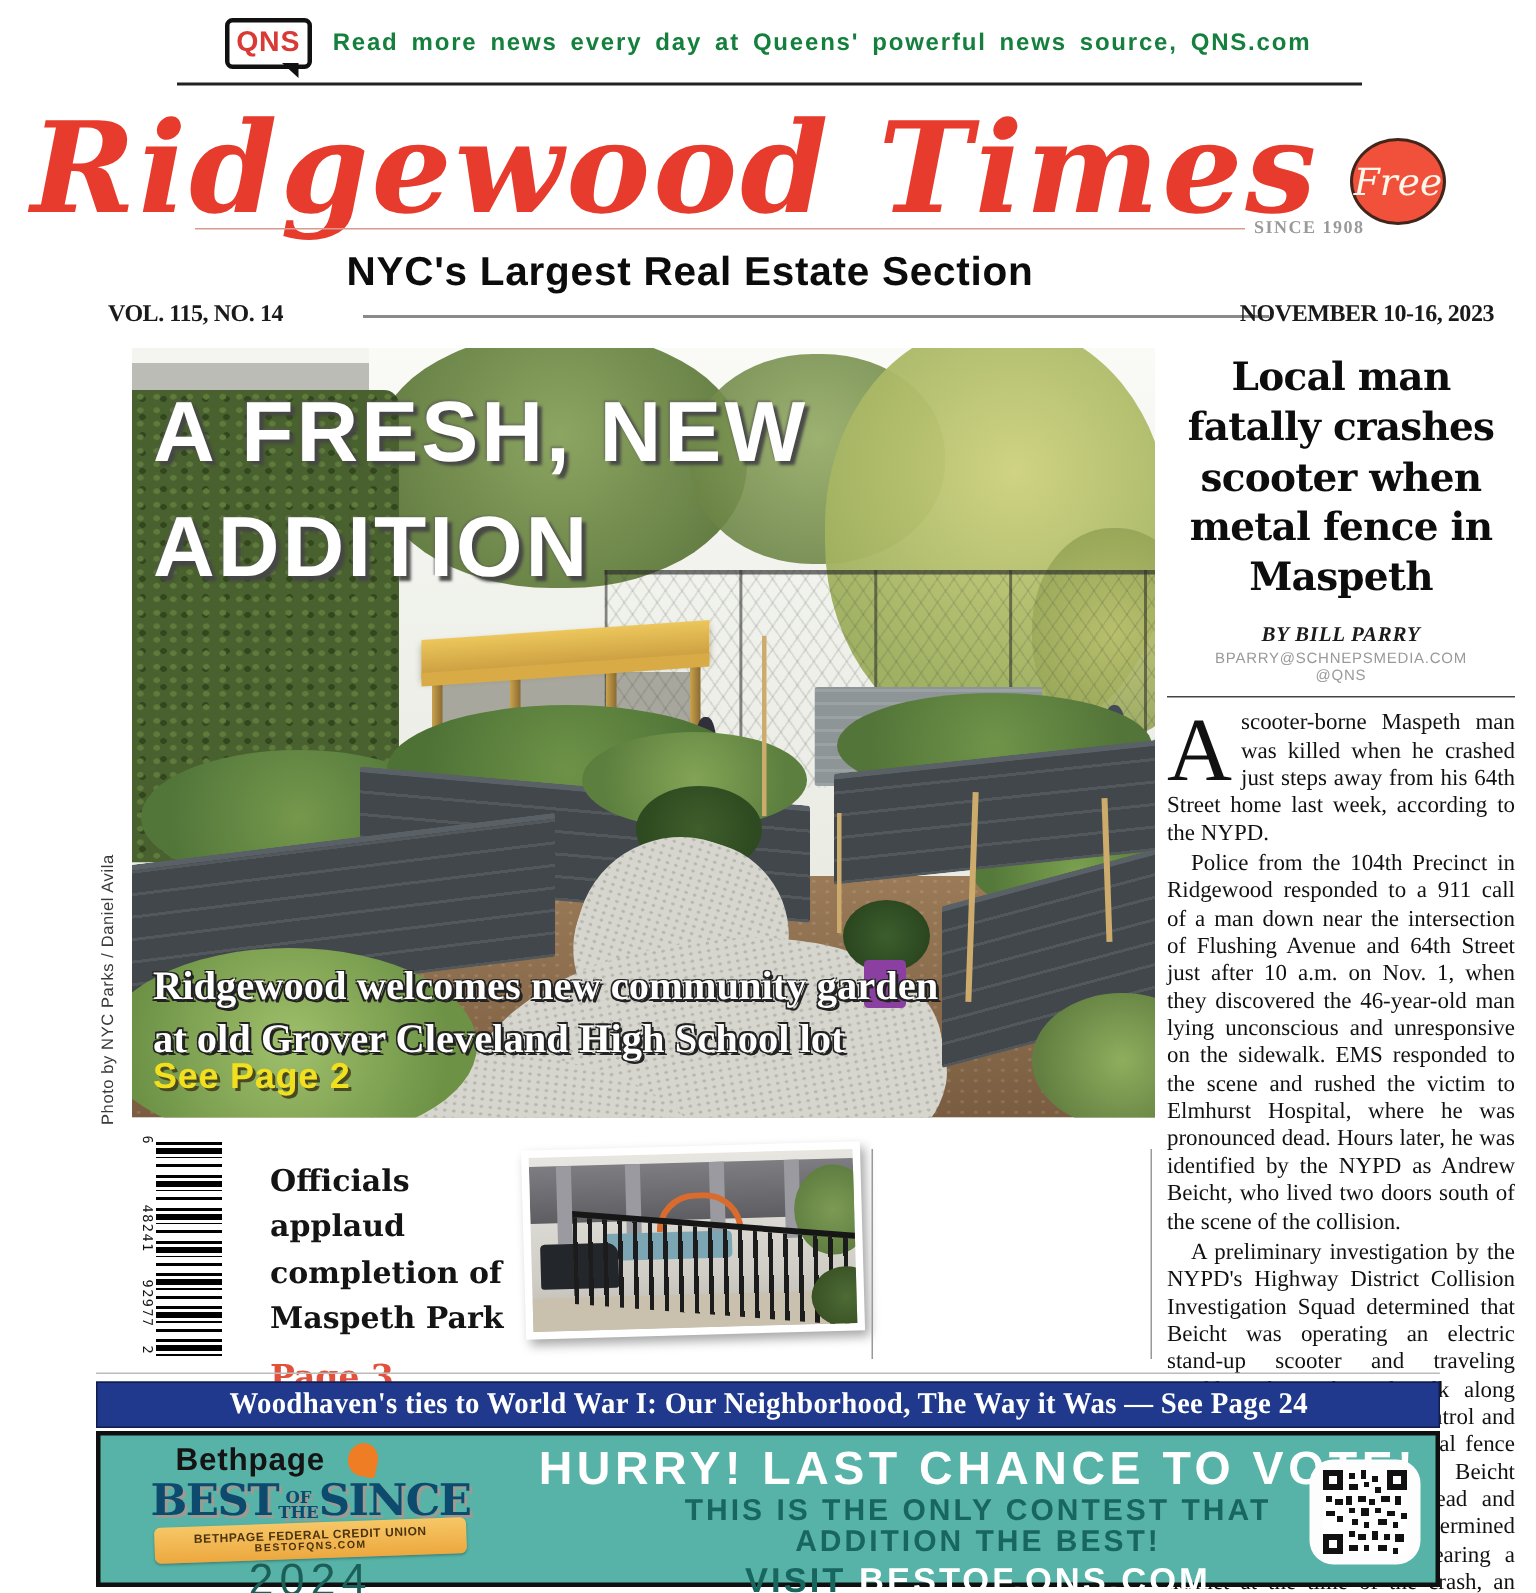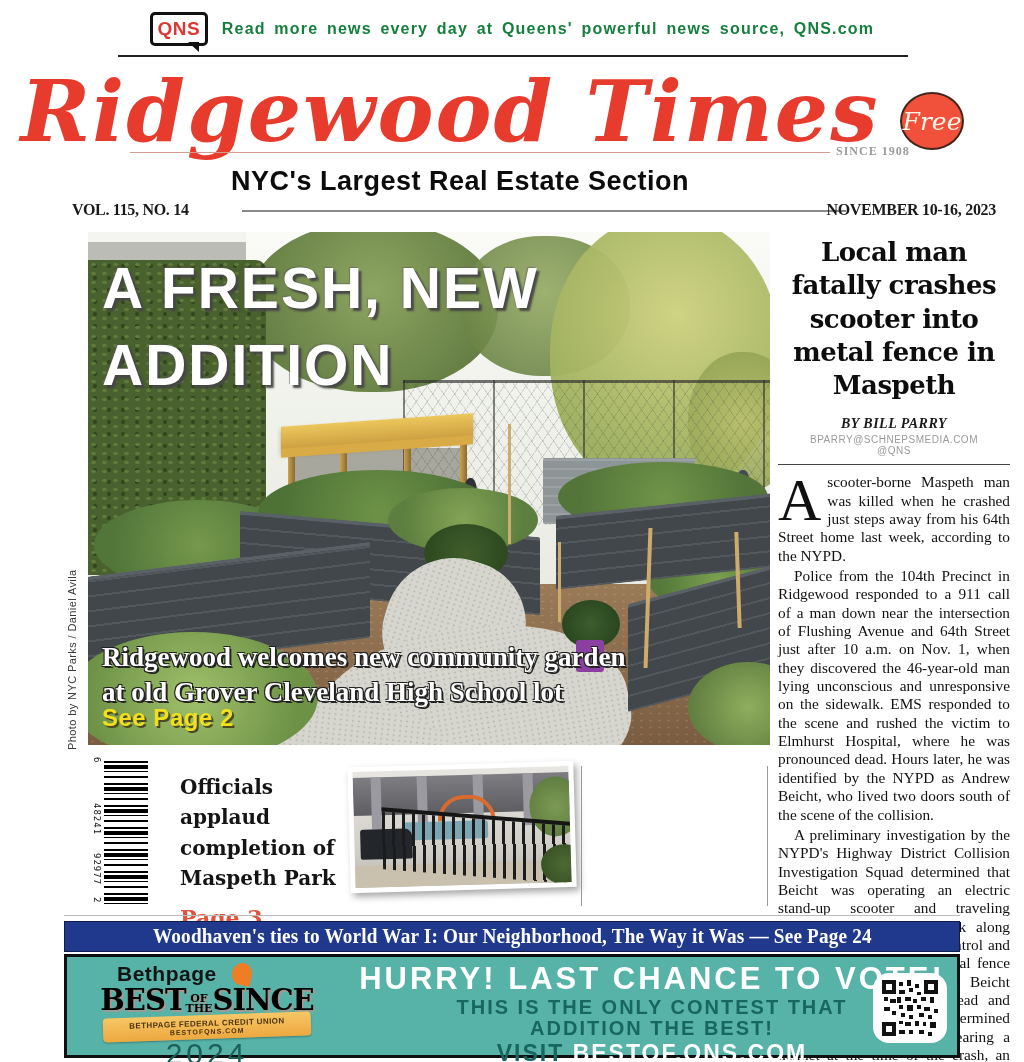--- a/index.html
+++ b/index.html
@@ -133,24 +133,24 @@
   .pk-bush { left:186px; top:78px; width:46px; height:40px; background:radial-gradient(circle,#4d6b35,#33491f); border-radius:50%; }
   .pk-ground { left:0; bottom:0; width:100%; height:22px; background:#c9c0ae; }
 
   
   .promo-bar { position:absolute; left:64px; top:921px; width:896px; height:31px; background:#20398c; border:1px solid #101c4a; display:flex; align-items:center; justify-content:center; }
   .promo-bar span { color:#fff; font-family:"Liberation Serif", serif; font-weight:bold; font-size:20px; letter-spacing:.2px; transform:scaleX(.96); white-space:nowrap; }
 
   
   .ad { position:absolute; left:64px; top:954px; width:896px; height:104px; background:#57b3a7; border:3px solid #101010; display:flex; }
   .ad-left { position:relative; width:280px; height:100%; }
-  .bp-row { position:absolute; left:50px; top:5px; display:flex; align-items:center; gap:15px; }
+  .bp-row { position:absolute; left:50px; top:5px; display:flex; align-items:flex-start; gap:15px; }
   .bp-name { font-size:21px; font-weight:bold; color:#141414; letter-spacing:.5px; }
   .bp-swirl { width:20px; height:22px; background:#ef7d23; border-radius:60% 60% 10% 60%; transform:rotate(12deg); }
-  .bp-best { position:absolute; left:8px; top:26px; width:264px; text-align:center; font-family:"DejaVu Serif", serif; font-weight:bold; font-size:29px; color:#000000; letter-spacing:-1px; text-shadow:2px 2px 0 #9b9b93; white-space:nowrap; }
+  .bp-best { position:absolute; left:8px; top:26px; width:264px; text-align:center; font-family:"DejaVu Serif", serif; font-weight:bold; font-size:29px; color:#0c4a6e; letter-spacing:-1px; text-shadow:2px 2px 0 #9b9b93; white-space:nowrap; }
   .bp-best .ofthe { display:inline-block; font-size:11px; line-height:.95; vertical-align:middle; transform:translateY(2px); letter-spacing:0; }
   .bp-ribbon { position:absolute; left:36px; top:58px; width:208px; height:24px; background:linear-gradient(#f6c766,#eda83f); border-radius:4px; transform:rotate(-2deg); display:flex; flex-direction:column; align-items:center; justify-content:center; box-shadow:0 1px 2px rgba(0,0,0,.3); }
   .bp-ribbon .r1 { font-size:8px; font-weight:bold; color:#4c340e; letter-spacing:.4px; }
   .bp-ribbon .r2 { font-size:7px; font-weight:bold; color:#4c340e; letter-spacing:1px; }
   .bp-year { position:absolute; left:0; top:80px; width:280px; text-align:center; font-size:30px; color:#1c5f58; letter-spacing:4px; }
   .ad-right { position:relative; flex:1; display:flex; flex-direction:column; align-items:center; padding-top:4px; }
   .ad-headline { font-size:31px; font-weight:bold; color:#fff; letter-spacing:3px; white-space:nowrap; }
   .ad-line { font-size:20px; font-weight:bold; color:#186660; letter-spacing:2px; line-height:1.05; }
   .ad-cta { font-size:23px; font-weight:bold; letter-spacing:2px; margin-top:1px; }
   .ad-cta .visit { color:#186660; } .ad-cta .url { color:#fff; }
@@ -242,21 +242,21 @@
       <div>ADDITION</div>
     </div>
     <div class="cover-caption">
       <div>Ridgewood welcomes new community garden</div>
       <div>at old Grover Cleveland High School lot</div>
     </div>
     <div class="cover-seepage">See Page 2</div>
   </div>
 
   <div class="article">
-    <h1>Local man fatally crashes scooter into metal fence in Maspeth</h1>
+    <h1>Local man fatally crashes scooter when metal fence in Maspeth</h1>
     <div class="byline">BY BILL PARRY</div>
     <div class="byline-email">BPARRY@SCHNEPSMEDIA.COM</div>
     <div class="byline-social">@QNS</div>
     <div class="article-rule"></div>
     <div class="article-body">
       <p><span class="dropcap">A</span><span>scooter-borne Maspeth man was killed when he crashed just steps away from his 64th Street home last week, according to the NYPD.</span></p>
       <p>Police from the 104th Precinct in Ridgewood responded to a 911 call of a man down near the intersection of Flushing Avenue and 64th Street just after 10 a.m. on Nov. 1, when they discovered the 46-year-old man lying unconscious and unresponsive on the sidewalk. EMS responded to the scene and rushed the victim to Elmhurst Hospital, where he was pronounced dead. Hours later, he was identified by the NYPD as Andrew Beicht, who lived two doors south of the scene of the collision.</p>
       <p>A preliminary investigation by the NYPD's Highway District Collision Investigation Squad determined that Beicht was operating an electric stand-up scooter and traveling northbound on the sidewalk along 64th Street, when he lost control and collided headfirst into a metal fence near Flushing Avenue. Beicht sustained injuries to his head and neck. It has not yet been determined whether or not he was wearing a helmet at the time of the crash, an NYPD spokeswoman said.</p>
 
     </div>

